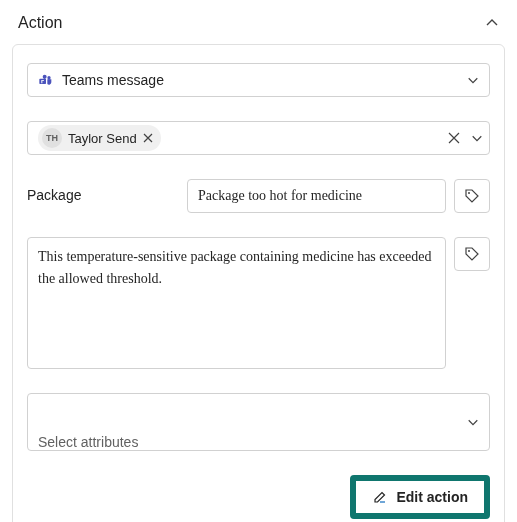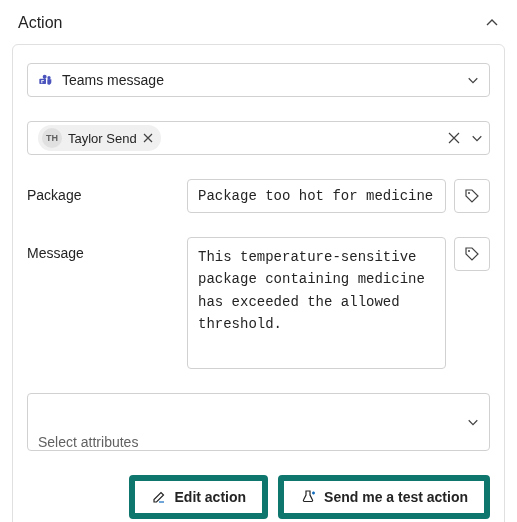--- a/index.html
+++ b/index.html
@@ -144,21 +144,21 @@
       justify-content: center;
       background: #fff;
       flex-shrink: 0;
       cursor: pointer;
     }
     .text-input {
       border: 1px solid #d1d1d1;
       border-radius: 4px;
       padding: 8px 10px;
       font-size: 14px;
-      font-family: Liberation Mono, monospace;
+      font-family: Liberation Serif, serif;
       color: #242424;
       width: 100%;
       background: #fff;
     }
     textarea.text-input {
       resize: none;
       height: 132px;
       line-height: 1.6;
     }
     .info-icon {
@@ -258,21 +258,20 @@
           <svg width="16" height="16" viewBox="0 0 16 16" fill="none" stroke="#424242" stroke-width="1.2">
               <path d="M2 2 H8 L14 8 L8 14 L2 8 Z"></path>
               <circle cx="5" cy="5" r="1" fill="#424242" stroke="none"></circle>
             </svg>
         </span>
       </div>
     </div>
   </div>
 
   <div class="row">
-    <div class="row-label">Message</div>
     <div class="row-control">
       <textarea class="text-input" style="">This temperature-sensitive package containing medicine has exceeded the allowed threshold.</textarea>
       <div class="icon-btn">
         <span>
           <svg width="16" height="16" viewBox="0 0 16 16" fill="none" stroke="#424242" stroke-width="1.2">
               <path d="M2 2 H8 L14 8 L8 14 L2 8 Z"></path>
               <circle cx="5" cy="5" r="1" fill="#424242" stroke="none"></circle>
             </svg>
         </span>
       </div>
@@ -295,24 +294,15 @@
   <div class="footer-btns">
     <button class="btn">
       <span>
         <svg width="16" height="16" viewBox="0 0 16 16" fill="none" stroke="#242424" stroke-width="1.2">
             <path d="M3 13 L3 10.5 L10 3.5 L12.5 6 L5.5 13 Z"></path>
             <path d="M8 13 L13 13" stroke="#0f6cbd"></path>
           </svg>
       </span>
       <span>Edit action</span>
     </button>
-    <button class="btn">
-      <span>
-        <svg width="16" height="16" viewBox="0 0 16 16" fill="none" stroke="#242424" stroke-width="1.2">
-            <path d="M6 2 H10 V6 L12.5 11 A1 1 0 0 1 11.6 12.5 H4.4 A1 1 0 0 1 3.5 11 L6 6 Z"></path>
-            <path d="M12 4 L15 4 M13.5 2.5 L13.5 5.5" stroke="#0f6cbd" stroke-width="1.4"></path>
-          </svg>
-      </span>
-      <span>Send me a test action</span>
-    </button>
   </div>
 
 </div>
 
 </body></html>

